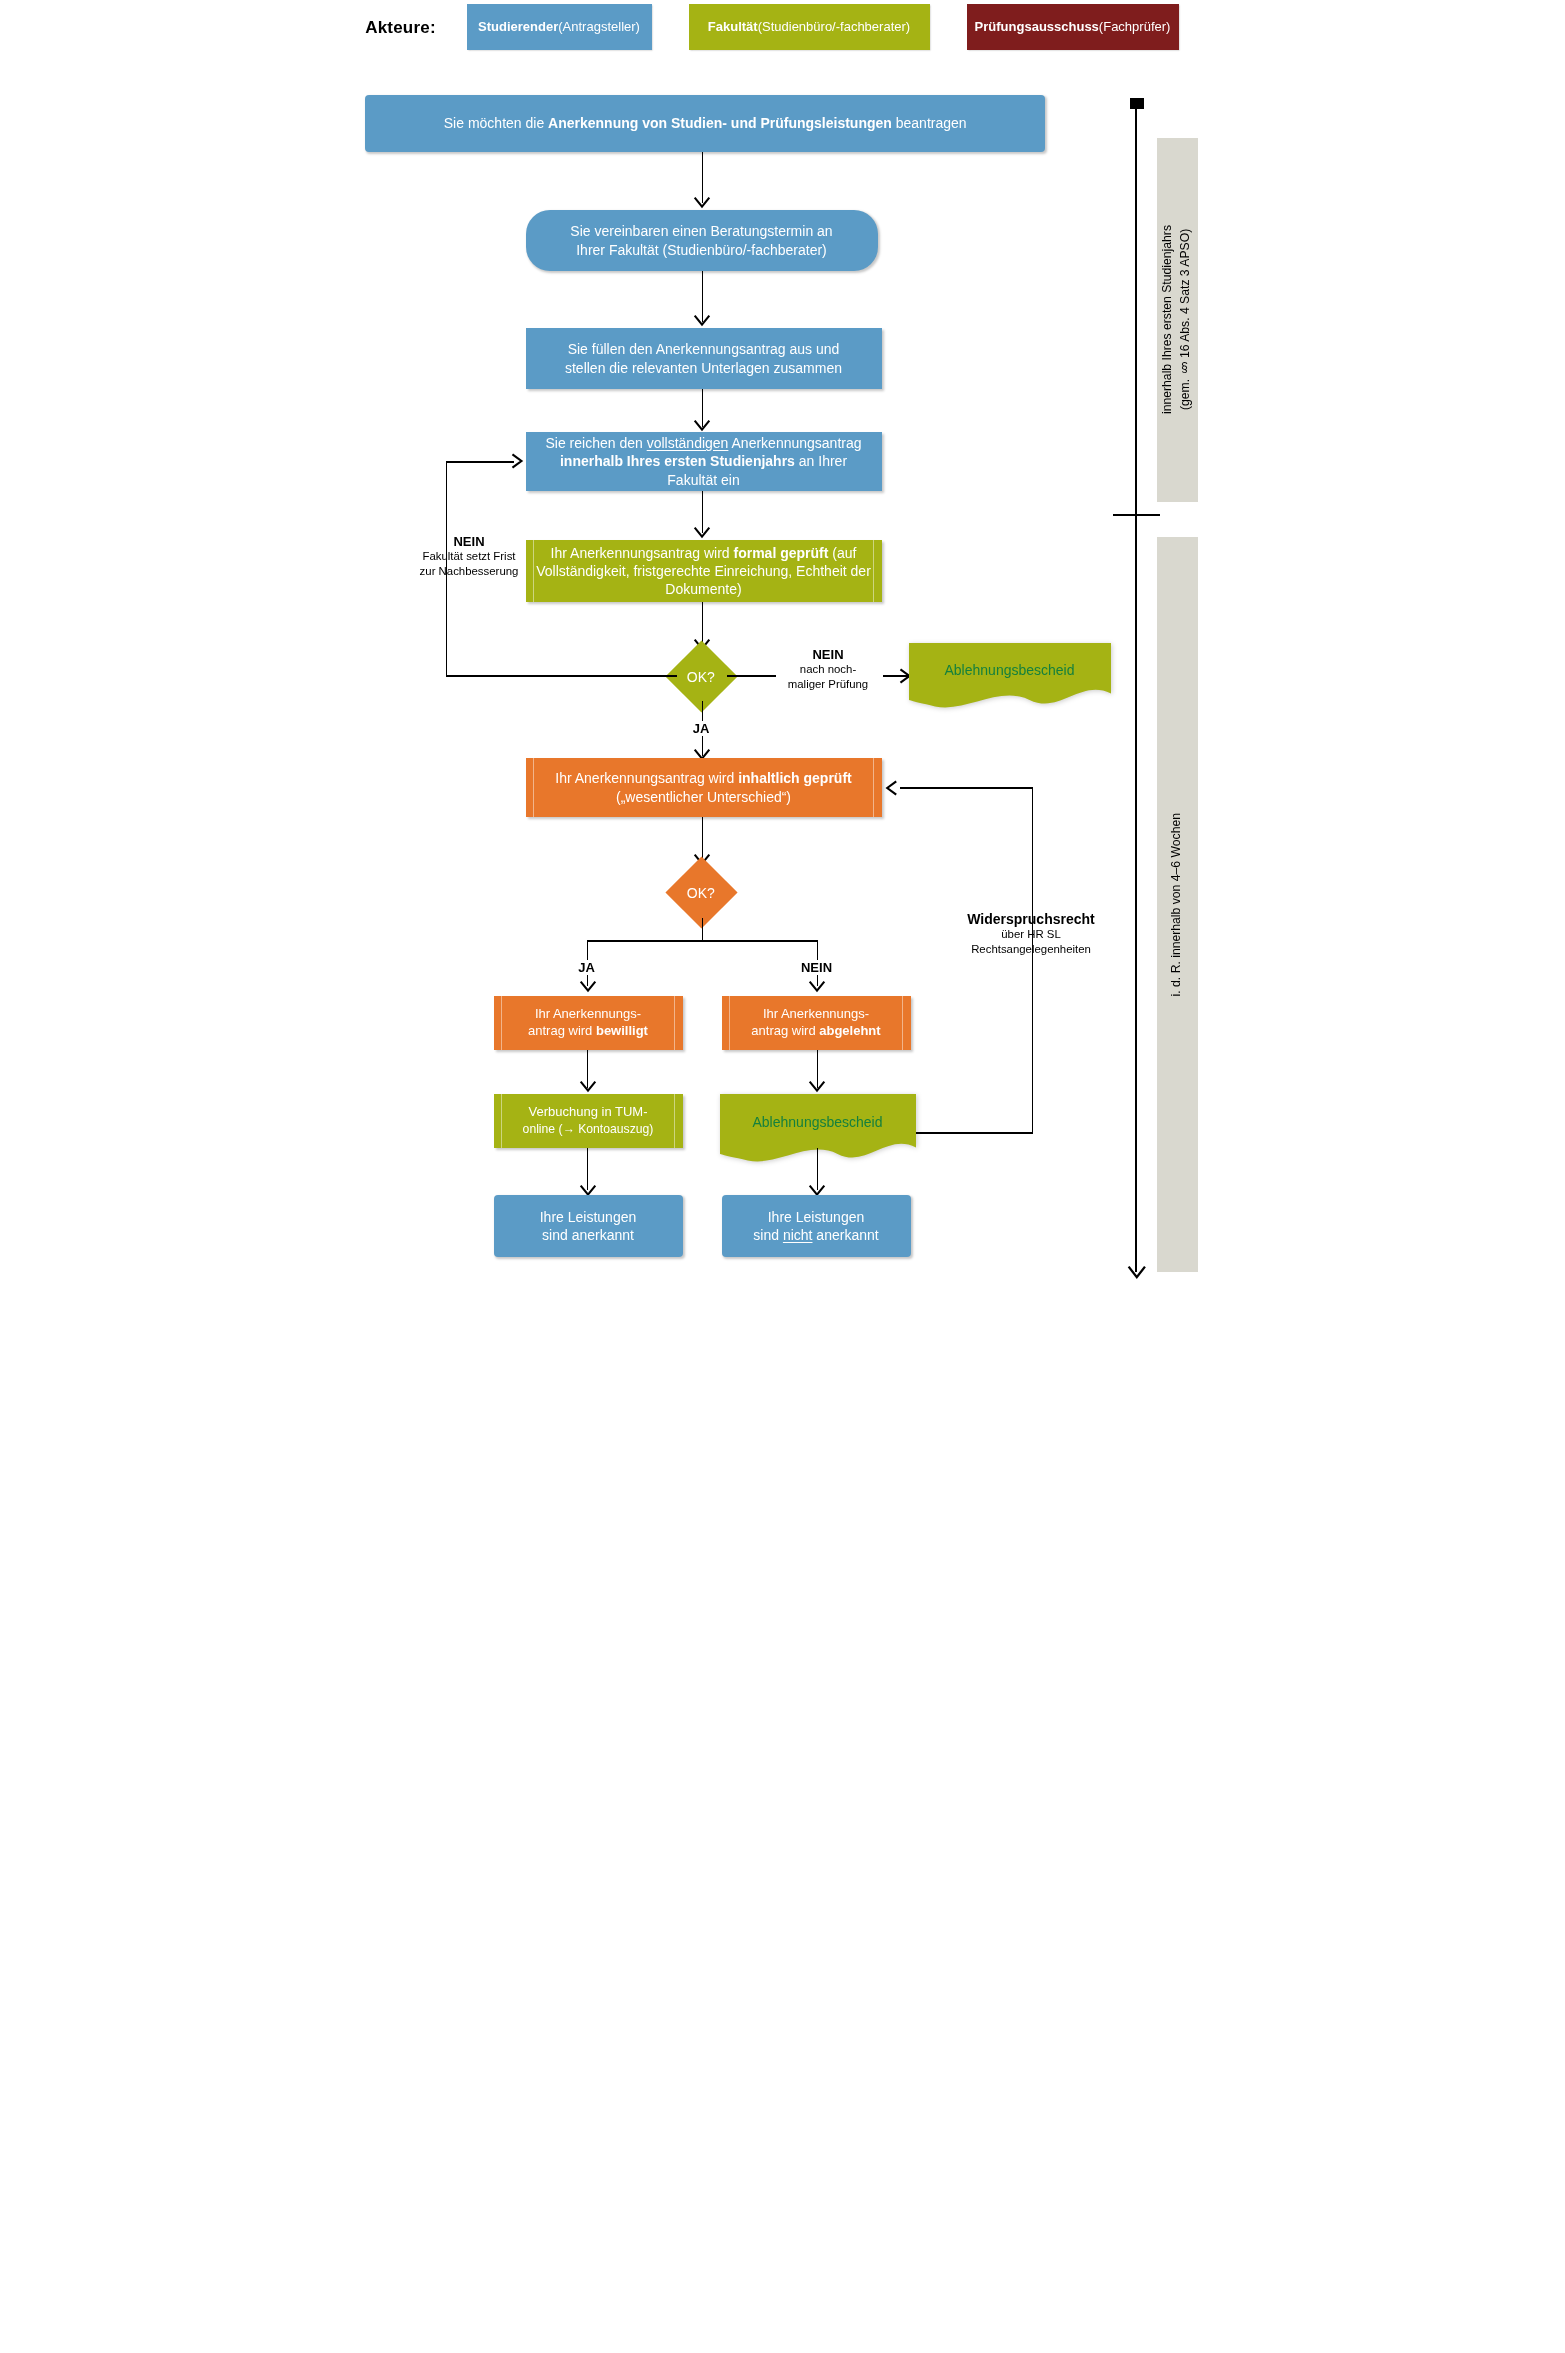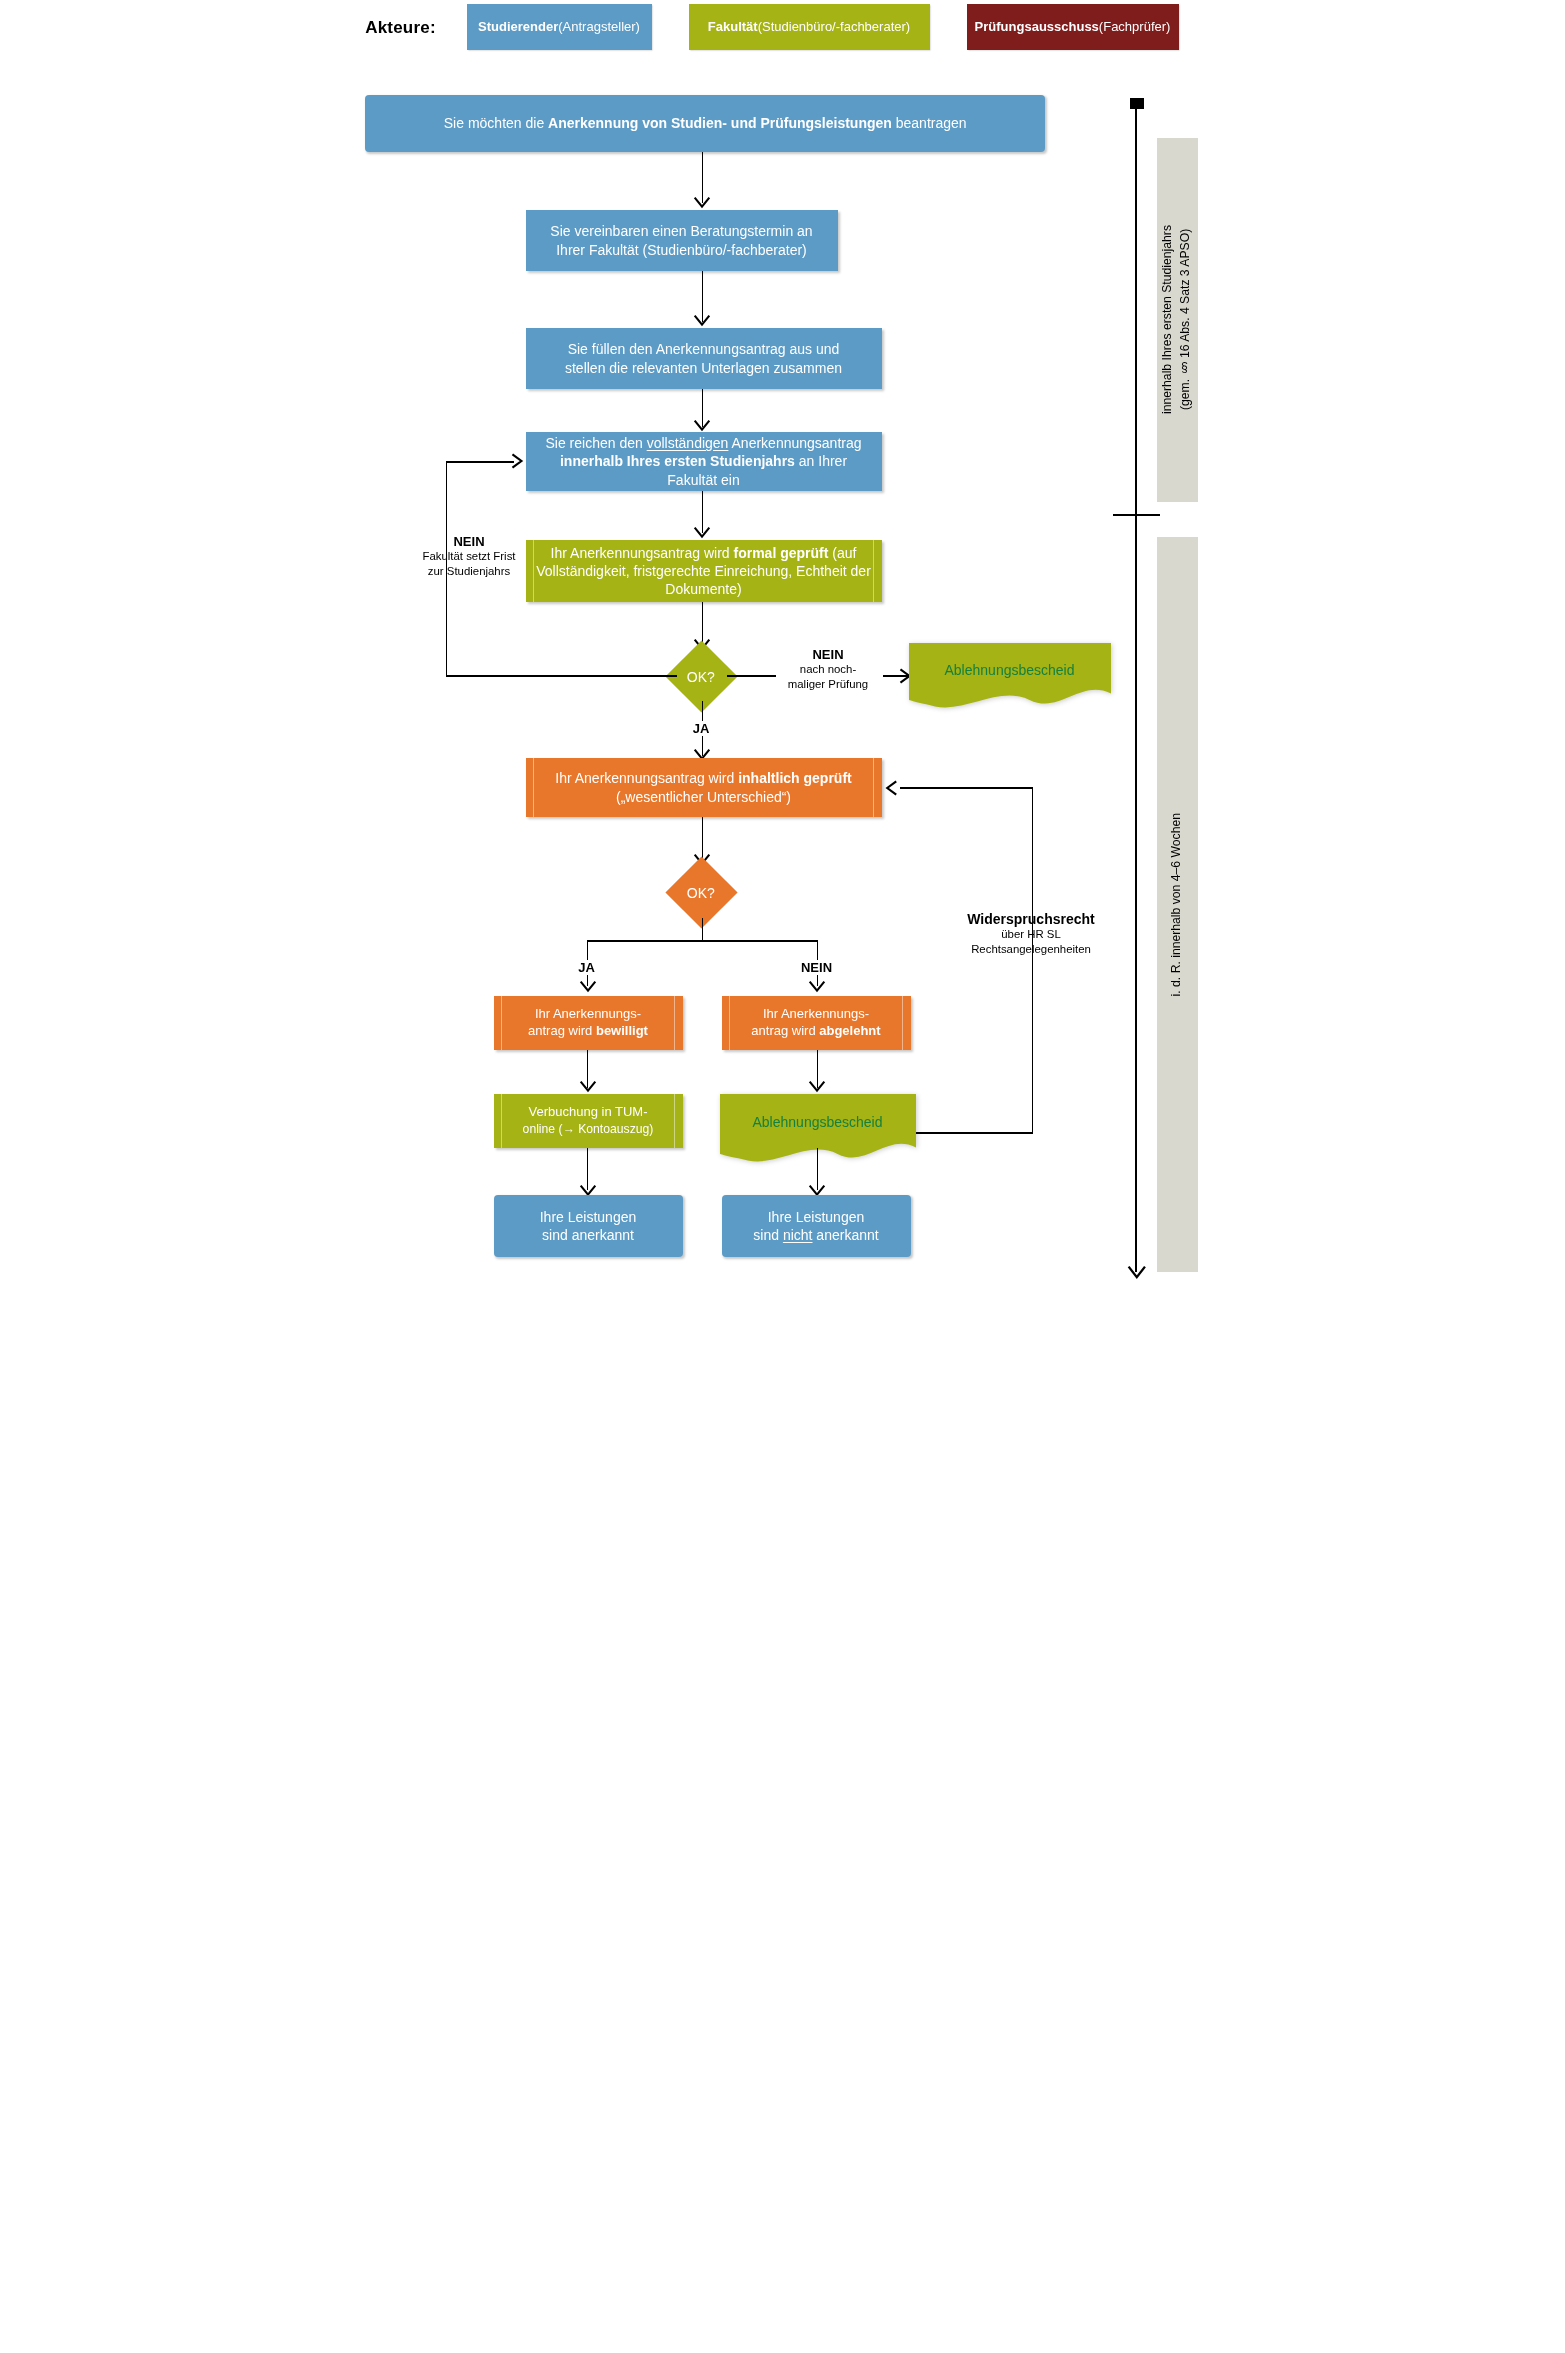--- a/index.html
+++ b/index.html
@@ -122,21 +122,21 @@
     </div>
   </div>
 
   <div class="abs vline" style="left:351px;top:152px;height:51px;"></div>
   <div class="chev" style="left:342px;top:196px;">
     <svg width="18" height="13" viewBox="0 0 22 16">
         <path d="M2 2 L11 13 L20 2" fill="none" stroke="#000" stroke-width="2.6"></path>
       </svg>
   </div>
 
-  <div class="abs node blue fs17" style="left:175px;top:210px;width:312px;height:61px;">
+  <div class="abs node blue fs17" style="left:175px;top:210px;width:352px;height:61px;border-radius:24px;">
     <div class="node-inner">
       <span>Sie vereinbaren einen Beratungstermin an</span><br>
       <span>Ihrer Fakultät (Studienbüro/-fachberater)</span>
     </div>
   </div>
 
   <div class="abs vline" style="left:351px;top:271px;height:51px;"></div>
   <div class="chev" style="left:342px;top:314px;">
     <svg width="18" height="13" viewBox="0 0 22 16">
         <path d="M2 2 L11 13 L20 2" fill="none" stroke="#000" stroke-width="2.6"></path>
@@ -192,21 +192,21 @@
   <div class="abs hline" style="left:95px;top:461px;width:68px;"></div>
   <div class="chev" style="left:159px;top:452px;">
     <svg width="14.7" height="18" viewBox="0 0 18 22">
         <path d="M3 3 L14 11 L3 19" fill="none" stroke="#000" stroke-width="2.6"></path>
       </svg>
   </div>
 
   <div class="abs" style="left:41px;top:534px;width:155px;">
     <div class="edge-label">NEIN</div>
     <div class="edge-sub">Fakultät setzt Frist</div>
-    <div class="edge-sub">zur Studienjahrs</div>
+    <div class="edge-sub">zur Nachbesserung</div>
   </div>
 
   <div class="abs hline" style="left:376px;top:675px;width:49px;"></div>
   <div class="abs hline" style="left:532px;top:675px;width:26px;"></div>
   <div class="chev" style="left:547px;top:667px;">
     <svg width="14.7" height="18" viewBox="0 0 18 22">
         <path d="M3 3 L14 11 L3 19" fill="none" stroke="#000" stroke-width="2.6"></path>
       </svg>
   </div>
 

